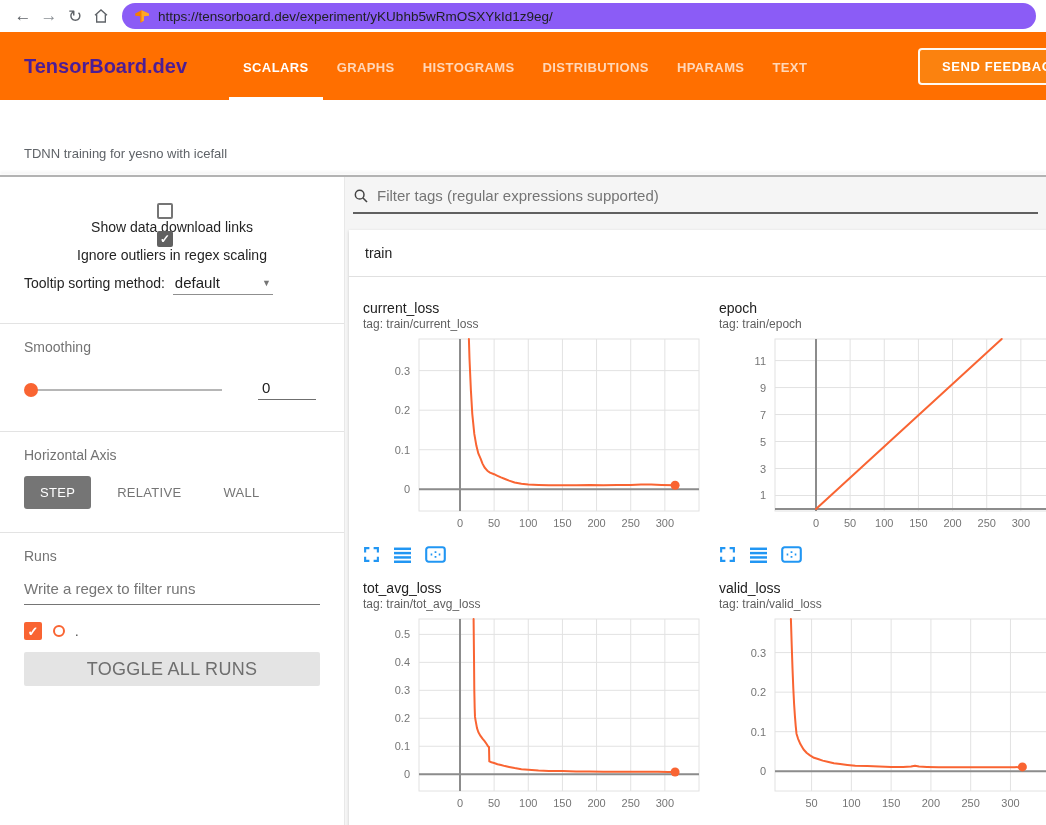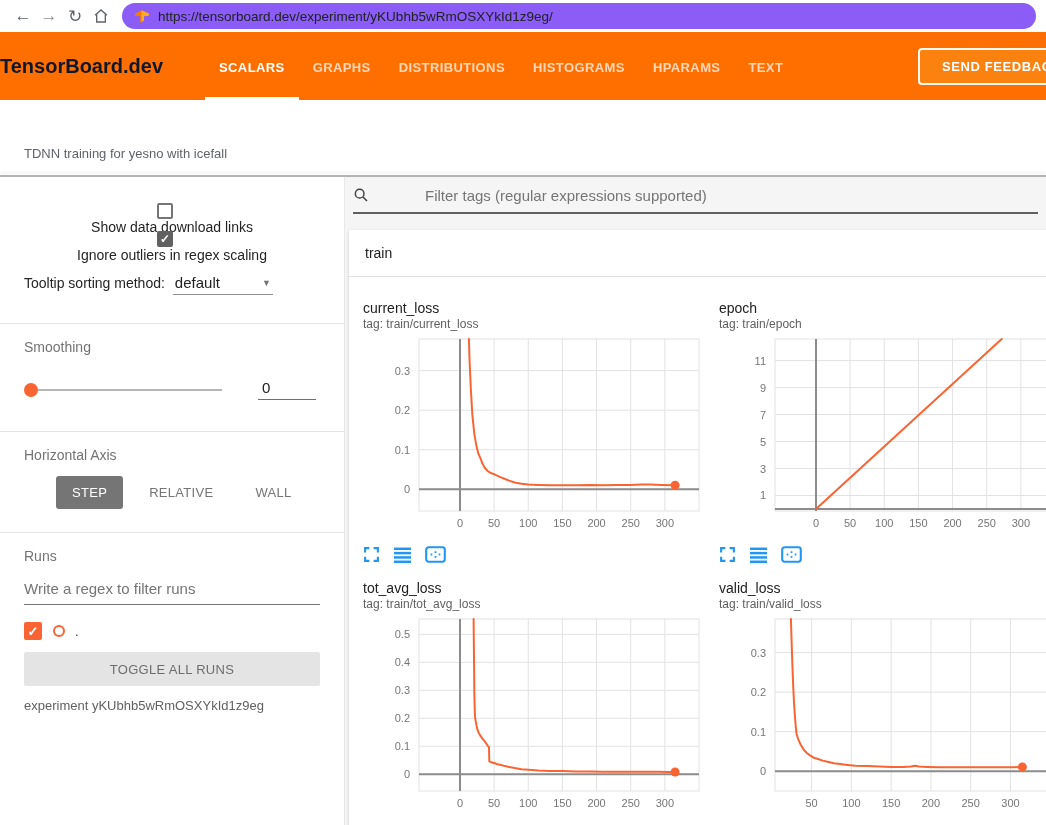--- a/index.html
+++ b/index.html
@@ -11,22 +11,22 @@
   .nav-ico { width:26px; height:26px; display:flex; align-items:center; justify-content:center;
              font-size:17px; color:#5f6368; cursor:pointer; flex:0 0 auto; }
   .nav-ico.fwd { color:#8b9095; }
   .url-bar { flex:1; height:26px; margin-left:8px; background:#8b5cf6; border-radius:13px;
              display:flex; align-items:center; padding:0 12px; }
   .favicon { width:15px; height:15px; margin-right:9px; flex:0 0 auto; }
   .url-text { font-size:13.5px; color:#202124; white-space:nowrap; }
 
   
   .app-header { height:68px; background:#ff6f00; display:flex; align-items:stretch; position:relative; }
-  .logo { color:#0f172a; font-size:20px; font-weight:bold; display:flex; align-items:center;
-          margin-right:42px; white-space:nowrap; }
+  .logo { color:#4c1d95; font-size:20px; font-weight:bold; display:flex; align-items:center;
+          padding-left:24px; margin-right:42px; white-space:nowrap; }
   .tabs { display:flex; align-items:stretch; }
   .tab { display:flex; align-items:center; padding:16px 14px; color:rgba(255,255,255,0.72);
          font-size:13px; font-weight:bold; letter-spacing:0.4px; cursor:pointer; border-bottom:3px solid transparent;margin-top:6px; }
   .tab.active { color:#fff; border-bottom-color:#fff; }
   .feedback-btn { position:absolute; left:918px; top:16px; height:37px; padding:0 22px;
                   border:2px solid rgba(255,255,255,0.95); border-radius:4px; background:#fb820f;
                   color:#fff; font-size:13px; font-weight:bold; letter-spacing:0.6px; white-space:nowrap;
                   display:flex; align-items:center; cursor:pointer; }
 
   
@@ -61,44 +61,44 @@
   .section-label { font-size:14px; color:#737373; margin-top:15px; }
 
   .slider-row { display:flex; align-items:center; margin-top:24px; }
   .slider-track { position:relative; width:196px; height:2px; background:#b6b6b6; margin-left:2px; cursor:pointer; }
   .slider-thumb { position:absolute; left:-2px; top:-6px; width:14px; height:14px; border-radius:50%;
                   background:#f96432; cursor:grab; }
   .smooth-input { margin-left:36px; width:58px; border:none; border-bottom:1px solid #6f6f6f;
                   font-size:15px; color:#212121; background:transparent; padding:0 0 3px 4px;
                   font-family:"Liberation Sans", sans-serif; outline:none; }
 
-  .axis-btns { display:flex; align-items:center; margin-top:13px;margin-left:32px; }
+  .axis-btns { display:flex; align-items:center; margin-top:13px; }
   .axis-btn { font-size:13px; letter-spacing:0.3px; color:#757575; padding:9px 16px; border-radius:3px;
               cursor:pointer; margin-right:10px; }
   .axis-btn.active { background:#757575; color:#fff; }
 
   .regex-input { display:block; width:100%; margin-top:16px; border:none; border-bottom:1px solid #757575;
                  font-size:15px; color:#212121; background:transparent; padding:0 0 7px 0;
                  font-family:"Liberation Sans", sans-serif; outline:none; }
   .regex-input::placeholder { color:#757575; opacity:1; }
 
   .run-row { display:flex; align-items:center; margin-top:14px; height:24px; }
   .run-chk { width:18px; height:18px; background:#f96432; border-radius:2px; color:#fff;
              display:flex; align-items:center; justify-content:center; font-size:13px; font-weight:bold; cursor:pointer; }
   .run-circle { width:12px; height:12px; border:2px solid #f96432; border-radius:50%; margin-left:11px; }
   .run-name { font-size:13px; color:#424242; margin-left:10px; }
 
   .toggle-all-btn { width:100%; height:34px; margin-top:9px; background:#e4e4e4; border:none; border-radius:2px;
-                    font-size:13px; letter-spacing:0.3px; color:#6e6e6e; cursor:pointer;
+                    font-size:18px; letter-spacing:0.3px; color:#6e6e6e; cursor:pointer;
                     font-family:"Liberation Sans", sans-serif; }
   .exp-id { font-size:13px; color:#616161; margin-top:12px; }
 
   
-  .filter-row { display:flex; margin:10px 8px 0 8px; border-bottom:2px solid #606060;
-                padding-bottom:8px;gap:48px; }
+  .filter-row { display:flex; align-items:center; margin:10px 8px 0 8px; border-bottom:2px solid #606060;
+                padding-bottom:8px; }
   .search-ico { width:16px; height:16px; margin-right:8px; flex:0 0 auto; }
   .filter-input { flex:1; border:none; background:transparent; font-size:15px; color:#212121; outline:none;
                   font-family:"Liberation Sans", sans-serif; }
   .filter-input::placeholder { color:#757575; opacity:1; }
 
   .card { margin:16px 0 0 4px; width:722px; background:#fff; box-shadow:0 1px 3px rgba(0,0,0,0.18); }
   .card-header { height:47px; display:flex; align-items:center; padding:0 16px;
                  border-bottom:1px solid #e0e0e0; font-size:14px; color:#212121; cursor:pointer; }
   .charts-grid { display:grid; grid-template-columns:342px 342px; column-gap:14px; row-gap:14px;
                  padding:22px 0 40px 14px; }
@@ -129,22 +129,22 @@
     </svg>
     <span class="url-text">https://tensorboard.dev/experiment/yKUbhb5wRmOSXYkId1z9eg/</span>
   </div>
 </div>
 
 <div class="app-header">
   <div class="logo">TensorBoard.dev</div>
   <div class="tabs">
     <div class="tab active">SCALARS</div>
     <div class="tab">GRAPHS</div>
+    <div class="tab">HISTOGRAMS</div>
     <div class="tab">DISTRIBUTIONS</div>
-    <div class="tab">HISTOGRAMS</div>
     <div class="tab">HPARAMS</div>
     <div class="tab">TEXT</div>
   </div>
   <div class="feedback-btn">SEND FEEDBACK</div>
 </div>
 
 <div class="subheader">
   <div class="exp-title">TDNN training for yesno with icefall</div>
   <div class="heavy-divider"></div>
 </div>
@@ -194,21 +194,20 @@
     <div class="section-label">Runs</div>
     <input class="regex-input" placeholder="Write a regex to filter runs" style="">
 
     <div class="run-row">
       <div class="run-chk">✓</div>
       <div class="run-circle"></div>
       <div class="run-name">.</div>
     </div>
 
     <button class="toggle-all-btn">TOGGLE ALL RUNS</button>
-    <div class="exp-id">experiment yKUbhb5wRmOSXYkId1z9eg</div>
   </div>
 
   <div class="main">
     <div class="filter-row">
       <svg class="search-ico" viewBox="0 0 24 24">
         <circle cx="10" cy="10" r="6.5" fill="none" stroke="#424242" stroke-width="2.2"></circle>
         <line x1="15" y1="15" x2="21" y2="21" stroke="#424242" stroke-width="2.4"></line>
       </svg>
       <input class="filter-input" placeholder="Filter tags (regular expressions supported)" style="">
     </div>

